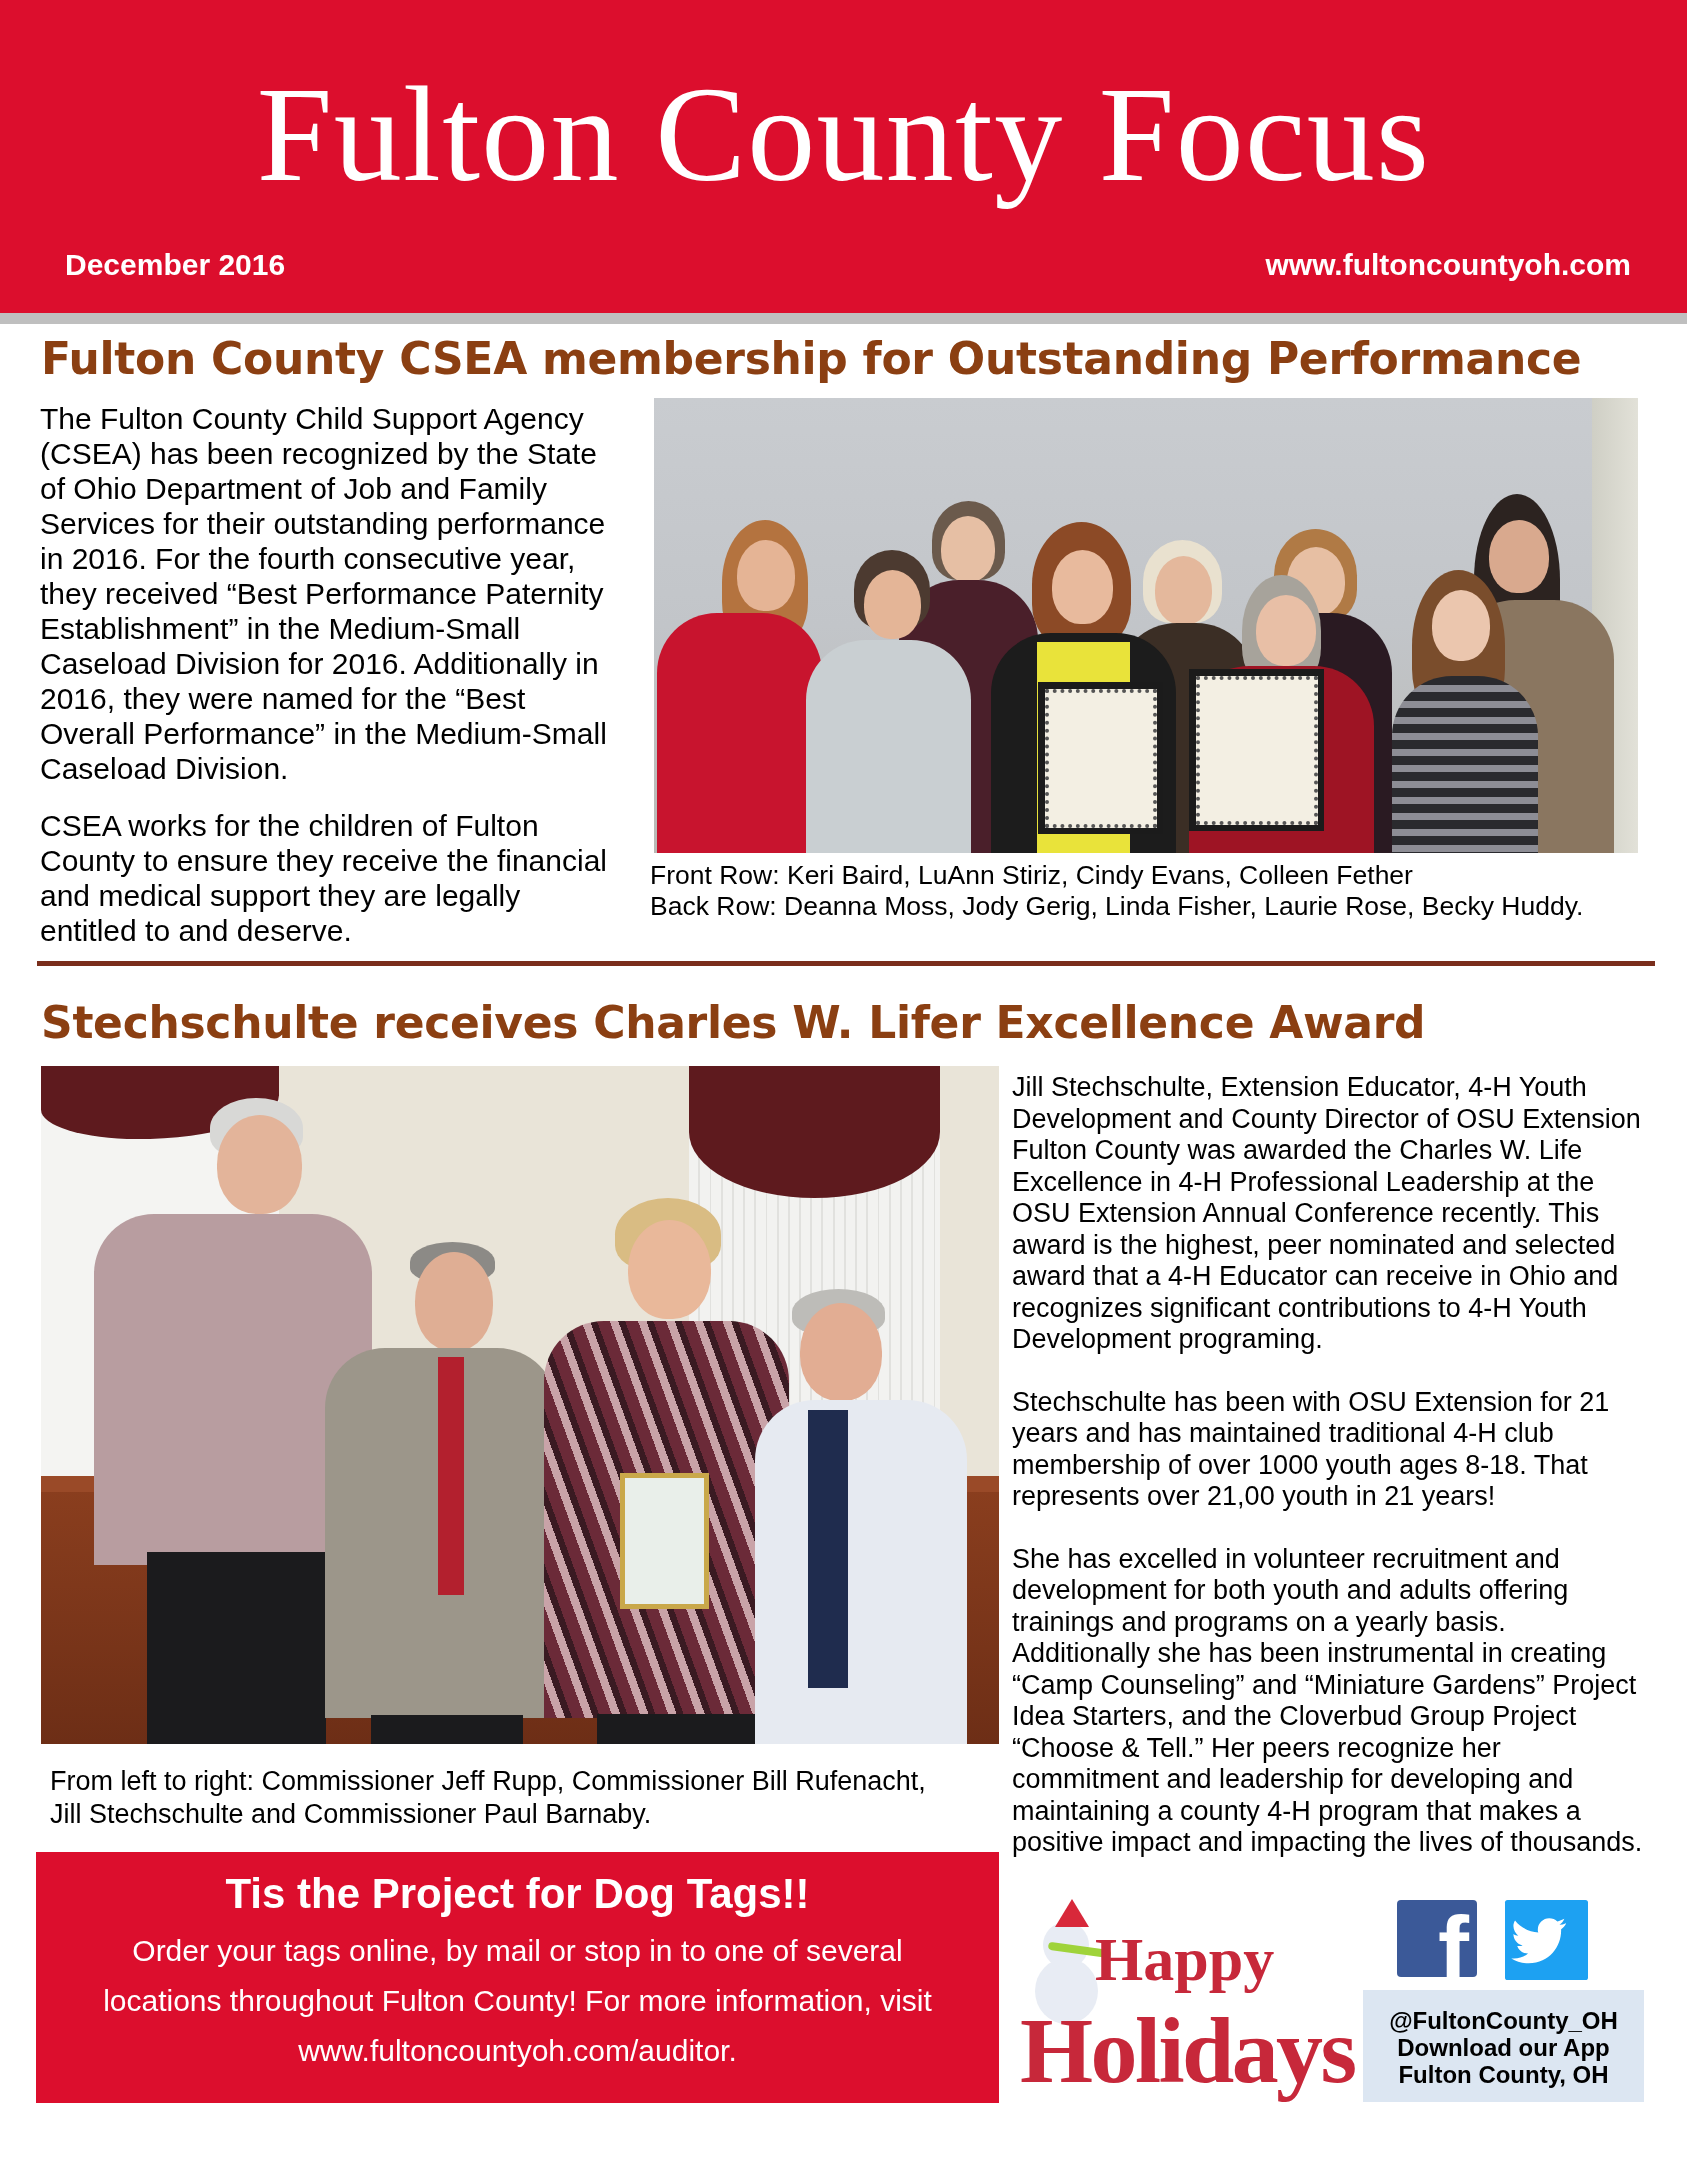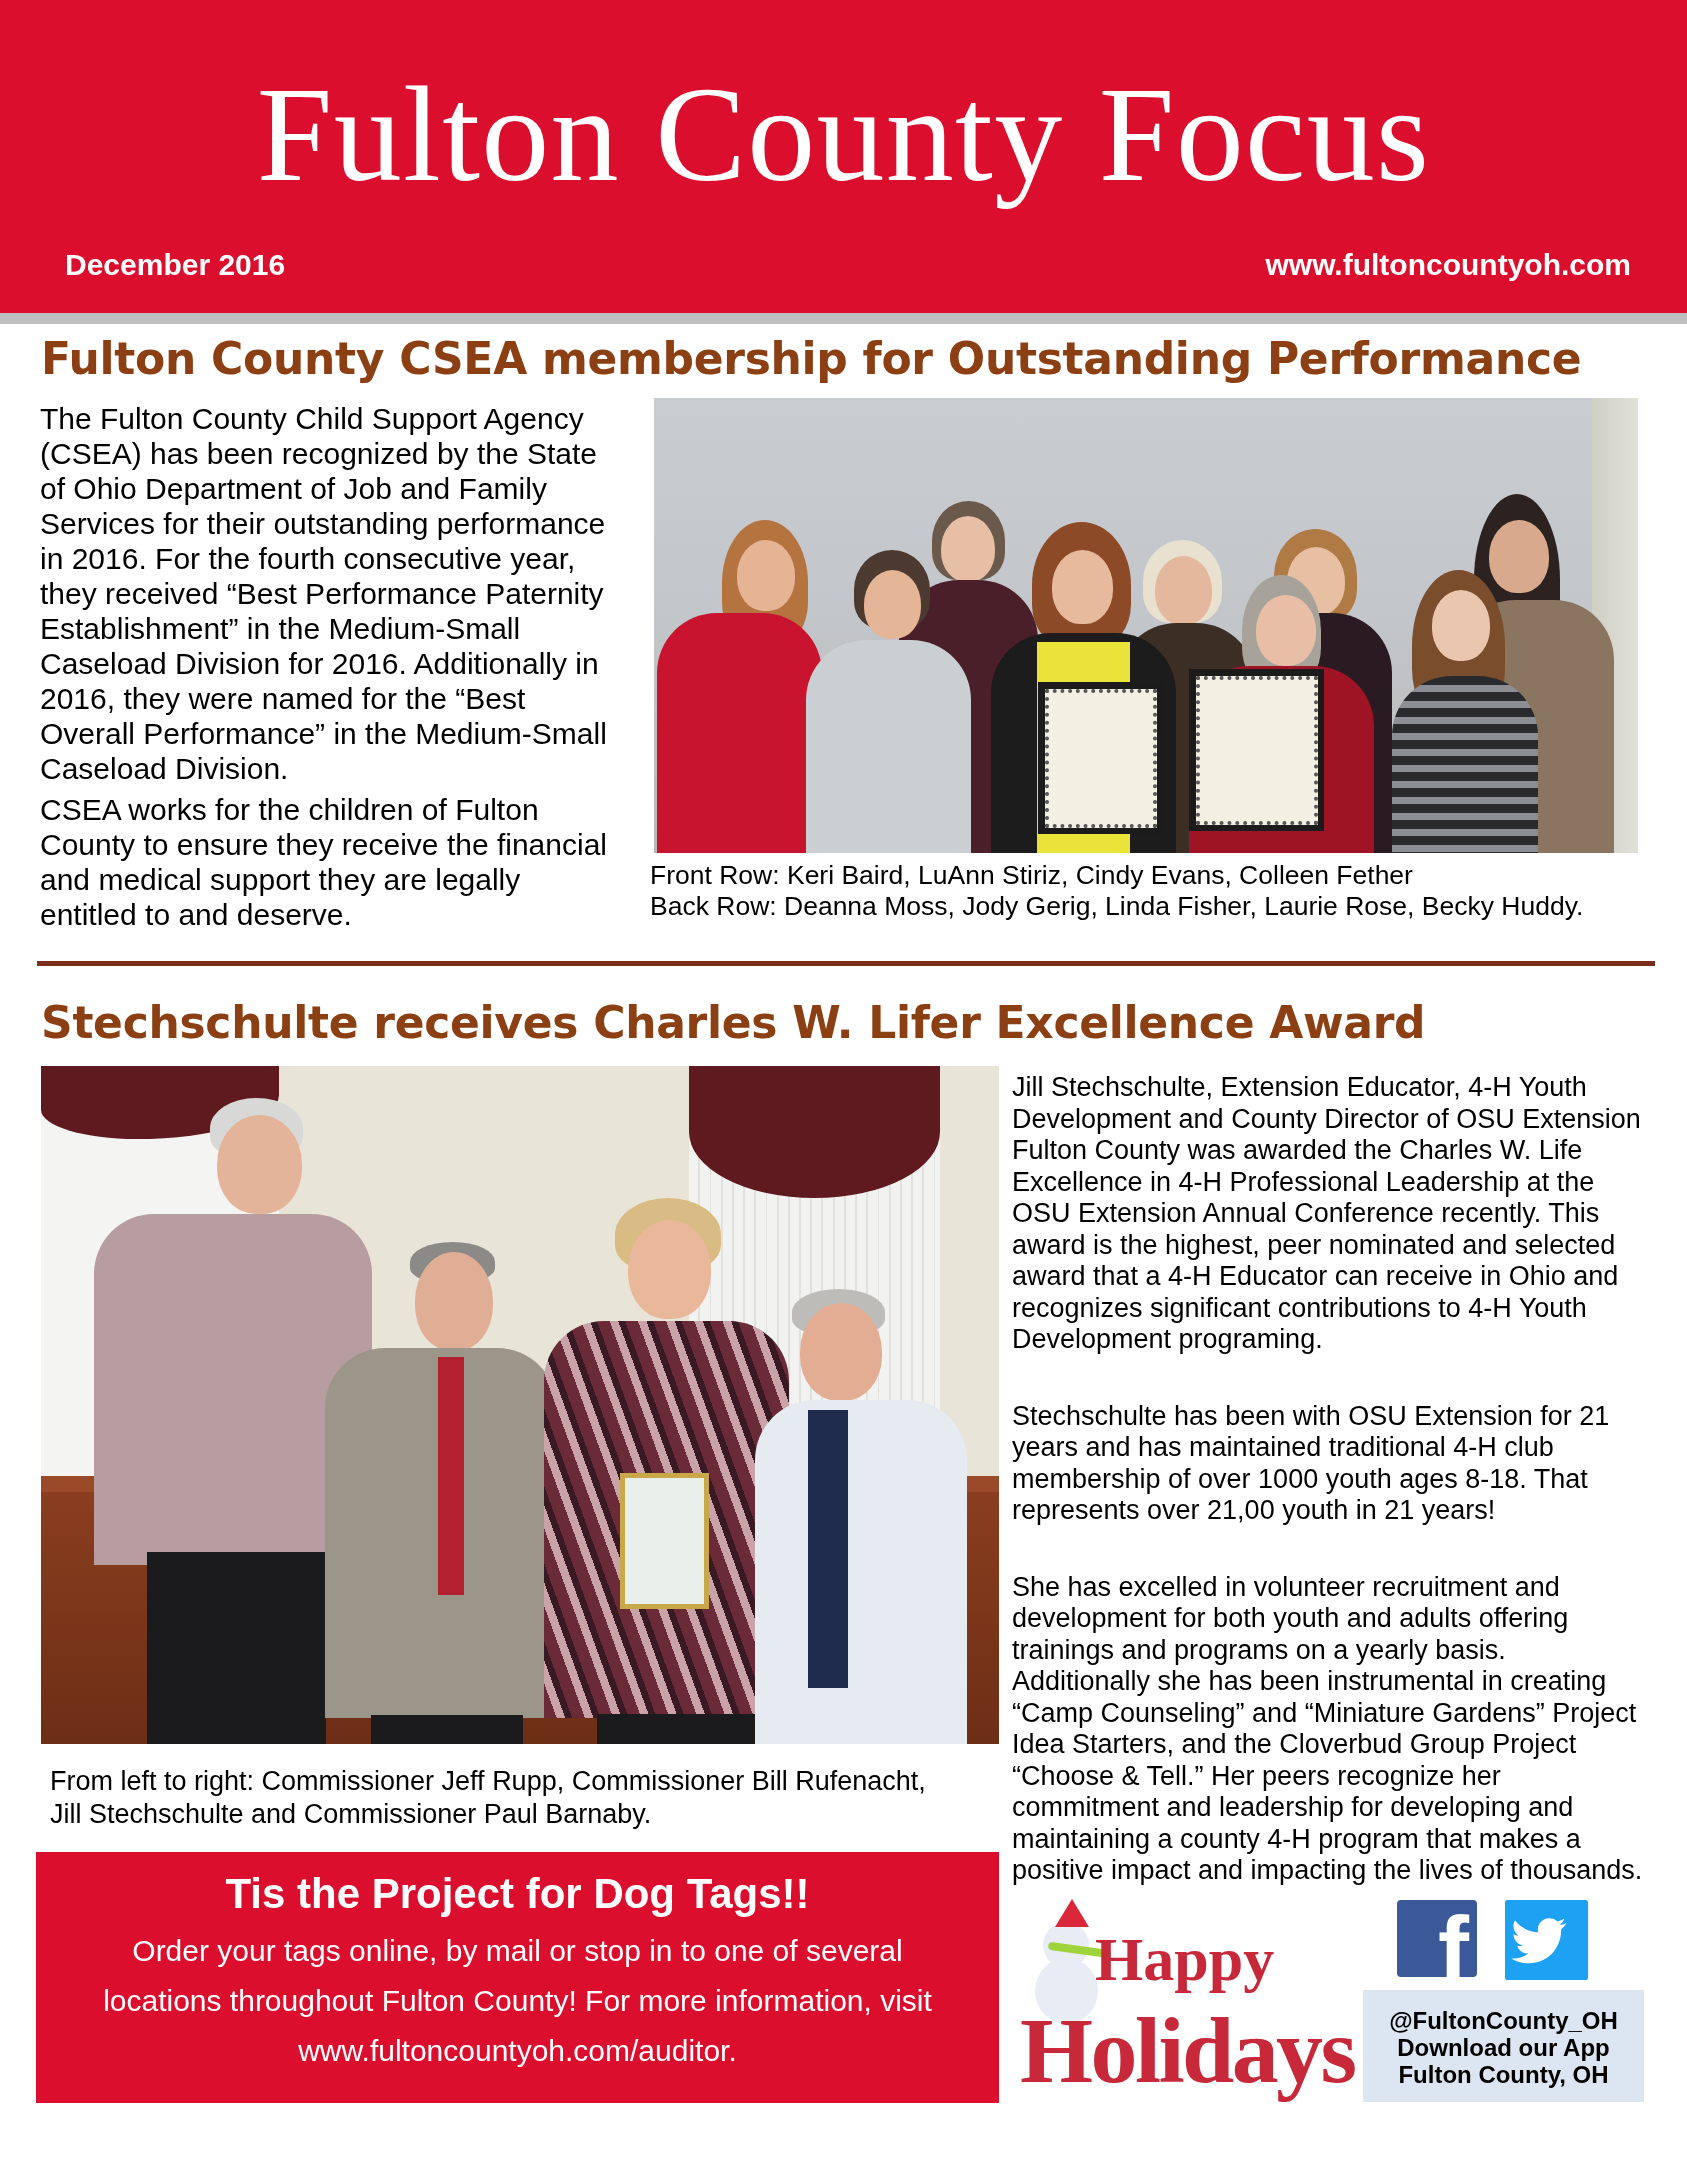--- a/index.html
+++ b/index.html
@@ -28,23 +28,23 @@
     color: #8B3F12; font-size: 44px; line-height: 53px; white-space: nowrap;
     letter-spacing: -0.3px;
   }
   .h1 { left: 41px; top: 332px; }
   .h2 { left: 41px; top: 996px; }
 
   
   .body-text { font-size: 30px; line-height: 35px; }
   .body-text p { margin: 0; }
   .col1 { left: 40px; top: 401px; width: 582px; }
-  .col1 p + p { margin-top: 6px; }
+  .col1 p + p { margin-top: 22px; }
   .col2 { left: 1012px; top: 1072px; width: 635px; font-size: 27px; line-height: 31.5px; }
-  .col2 p + p { margin-top: 45px; }
+  .col2 p + p { margin-top: 31px; }
 
   .caption { font-size: 26.5px; line-height: 31px; white-space: nowrap; }
   .cap1 { left: 650px; top: 860px; }
   .cap2 { left: 50px; top: 1765px; font-size: 27px; line-height: 33px; }
 
   .divider { left: 37px; top: 961px; width: 1618px; height: 5.3px; background: #7A2E1C; }
 
   
   .photo1 {
     left: 654px; top: 398px; width: 984px; height: 455px; overflow: hidden;

